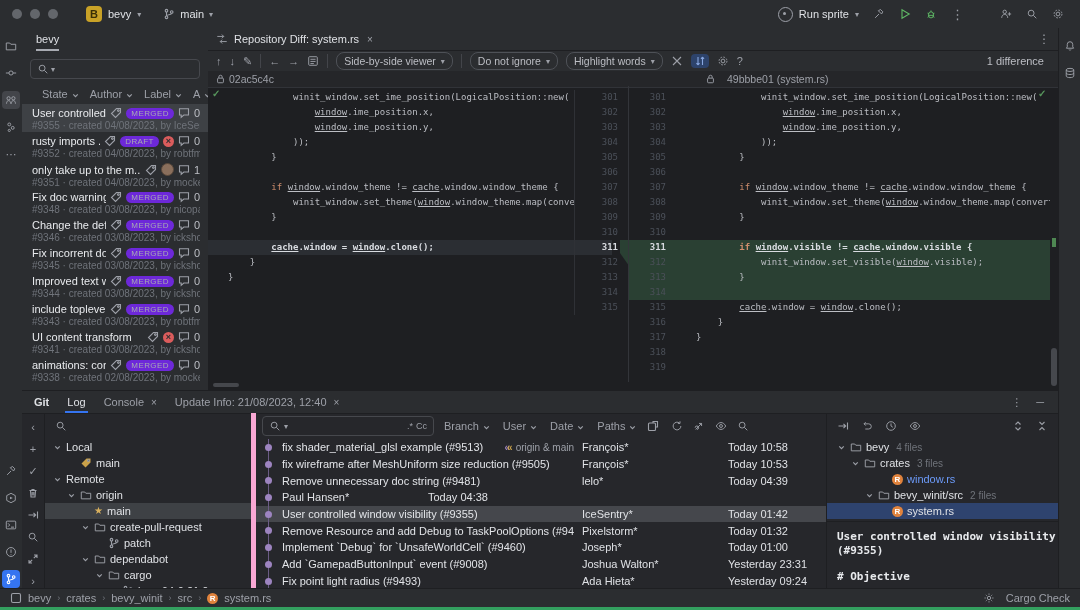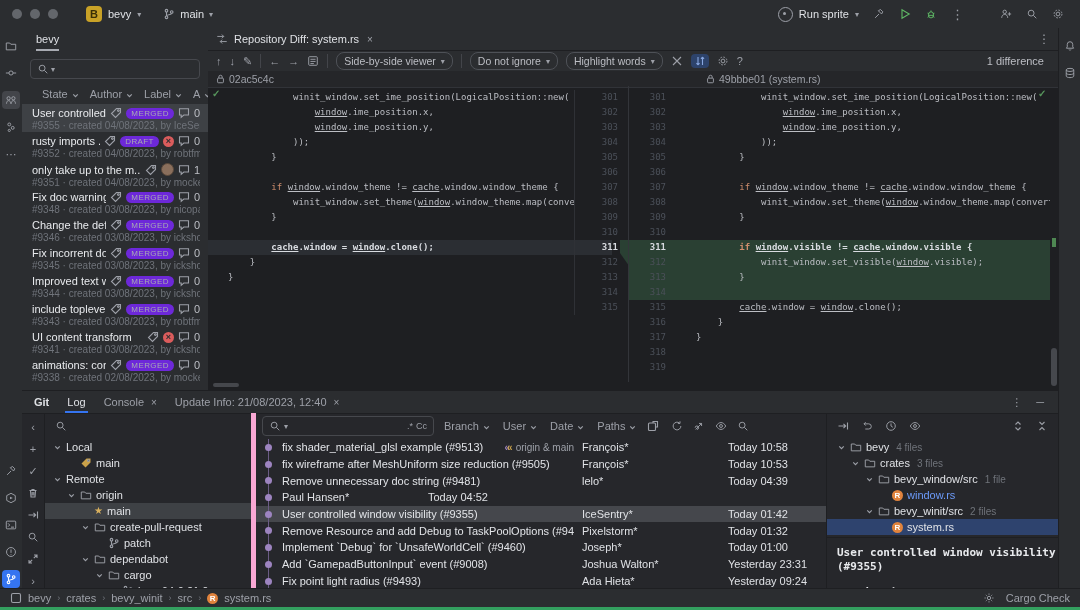--- a/index.html
+++ b/index.html
@@ -59,21 +59,21 @@
   #etab-kebab{margin-left:auto;color:#9da0a8;font-size:12px;}
   #etoolbar{height:20px;background:#2b2d30;display:flex;align-items:center;gap:8px;padding:0 8px;color:#9da0a8;}
   .sep{width:1px;height:14px;background:#43454a;}
   .pillsel{height:16px;border:1px solid #4e5157;border-radius:8px;display:flex;align-items:center;
            gap:5px;padding:0 7px;color:#bcbec4;font-size:10.5px;}
   .toggleon{background:#2d436b;border-radius:4px;padding:1px 3px;display:flex;align-items:center;}
   .toggleon svg{stroke:#88a7e0;}
   #diffcount{margin-left:auto;color:#bcbec4;margin-right:6px;}
   #eheaders{height:16px;background:#252629;border-bottom:1px solid #313338;display:flex;color:#9da0a8;font-size:10.5px;}
   #ehead-left{width:420px;display:flex;align-items:center;gap:4px;padding-left:8px;}
-  #ehead-right{flex:1;display:flex;align-items:center;gap:4px;padding-left:70px;text-align:center;}
+  #ehead-right{flex:1;display:flex;align-items:center;gap:12px;padding-left:70px;text-align:center;}
   #connector{position:absolute;left:367px;top:212px;width:100px;height:60px;}
   .pane{position:absolute;top:58px;bottom:8px;padding-top:4px;overflow:hidden;z-index:1;}
   #pane-left{left:0;width:420px;}
   #pane-right{left:420px;right:8px;border-left:1px solid #33353a;}
   .crow{display:flex;height:15px;}
   .code{margin:0;font-family:"DejaVu Sans Mono",monospace;font-size:9px;line-height:15px;color:#bcbec4;
         white-space:pre;overflow:hidden;flex:1;padding-left:20px;}
   .lnum{font-family:"DejaVu Sans Mono",monospace;font-size:9px;line-height:15px;color:#4b5059;
         text-align:right;padding-right:10px;flex:0 0 auto;}
   #pane-left .lnum{width:43px;border-left:1px solid #2f3136;}
@@ -937,21 +937,21 @@
                 <span class="ctext">Remove unnecessary doc string (#9481)</span>
               </span>
        <span class="cauthor">lelo*</span>
        <span class="ctime">Today 04:39</span>
             </div>
             <div class="crow2">
        <span class="cgraph">
                 <i></i>
               </span>
        <span class="cauthor">Paul Hansen*</span>
-       <span class="ctime">Today 04:52</span>
+       <span class="ctime">Today 04:38</span>
             </div>
             <div class="crow2 sel">
        <span class="cgraph">
                 <i></i>
               </span>
        <span class="csub">
                 <span class="ctext">User controlled window visibility (#9355)</span>
               </span>
        <span class="cauthor">IceSentry*</span>
        <span class="ctime">Today 01:42</span>
@@ -1037,30 +1037,20 @@
             <div class="trow" style="padding-left:24px">
               <svg class="ic ch" viewBox="0 0 10 10">
                 <polyline points="2.5,3.8 5,6.3 7.5,3.8"></polyline>
               </svg>
               <svg class="ic fo" viewBox="0 0 14 12">
                 <path d="M1.5 10.5 V2.5 H5.5 L6.8 4 H12.5 V10.5 Z"></path>
               </svg>
               <span>crates</span>
               <span class="tmeta">3 files</span>
             </div>
-            <div class="trow" style="padding-left:38px">
-              <svg class="ic ch" viewBox="0 0 10 10">
-                <polyline points="2.5,3.8 5,6.3 7.5,3.8"></polyline>
-              </svg>
-              <svg class="ic fo" viewBox="0 0 14 12">
-                <path d="M1.5 10.5 V2.5 H5.5 L6.8 4 H12.5 V10.5 Z"></path>
-              </svg>
-              <span>bevy_window/src</span>
-              <span class="tmeta">1 file</span>
-            </div>
             <div class="trow" style="padding-left:52px">
               <span class="chsp"></span>
               <span class="rusti">R</span>
               <span class="fblue">window.rs</span>
             </div>
             <div class="trow" style="padding-left:38px">
               <svg class="ic ch" viewBox="0 0 10 10">
                 <polyline points="2.5,3.8 5,6.3 7.5,3.8"></polyline>
               </svg>
               <svg class="ic fo" viewBox="0 0 14 12">

